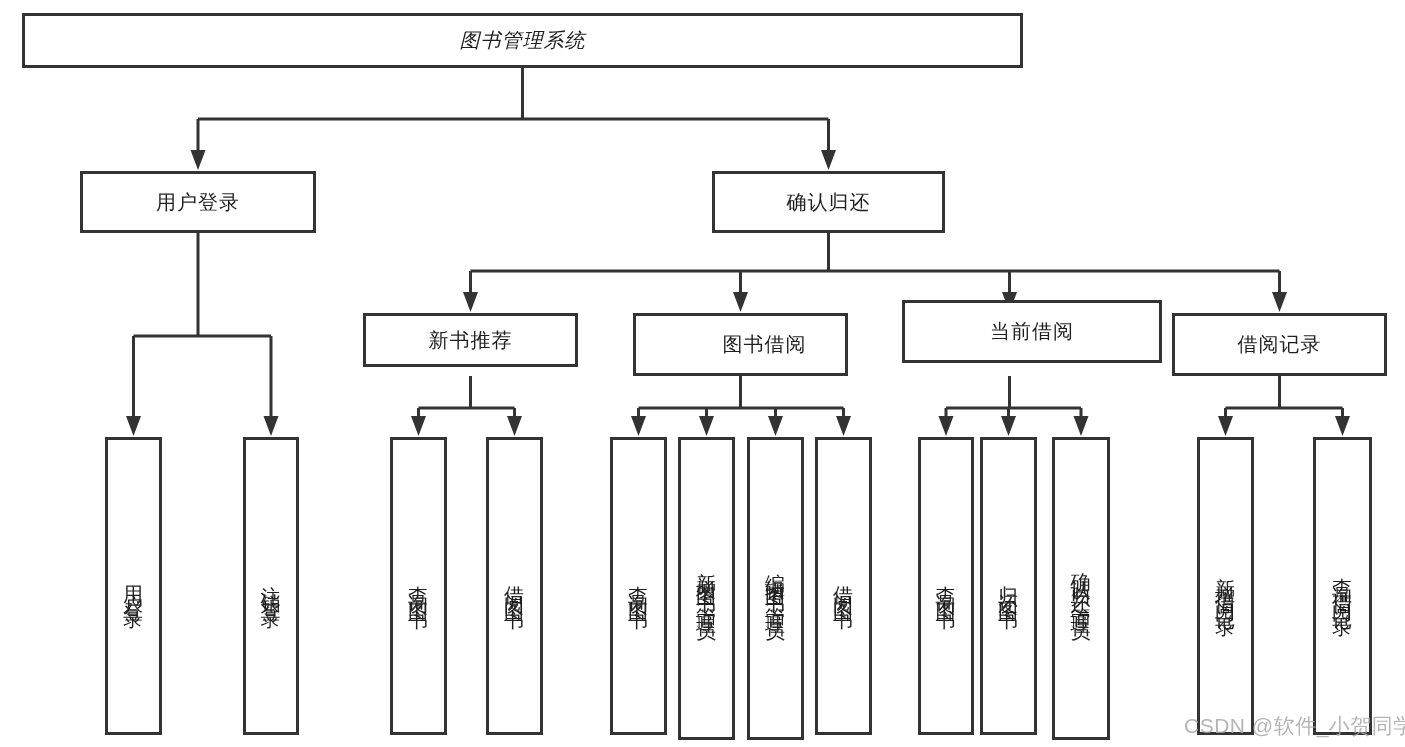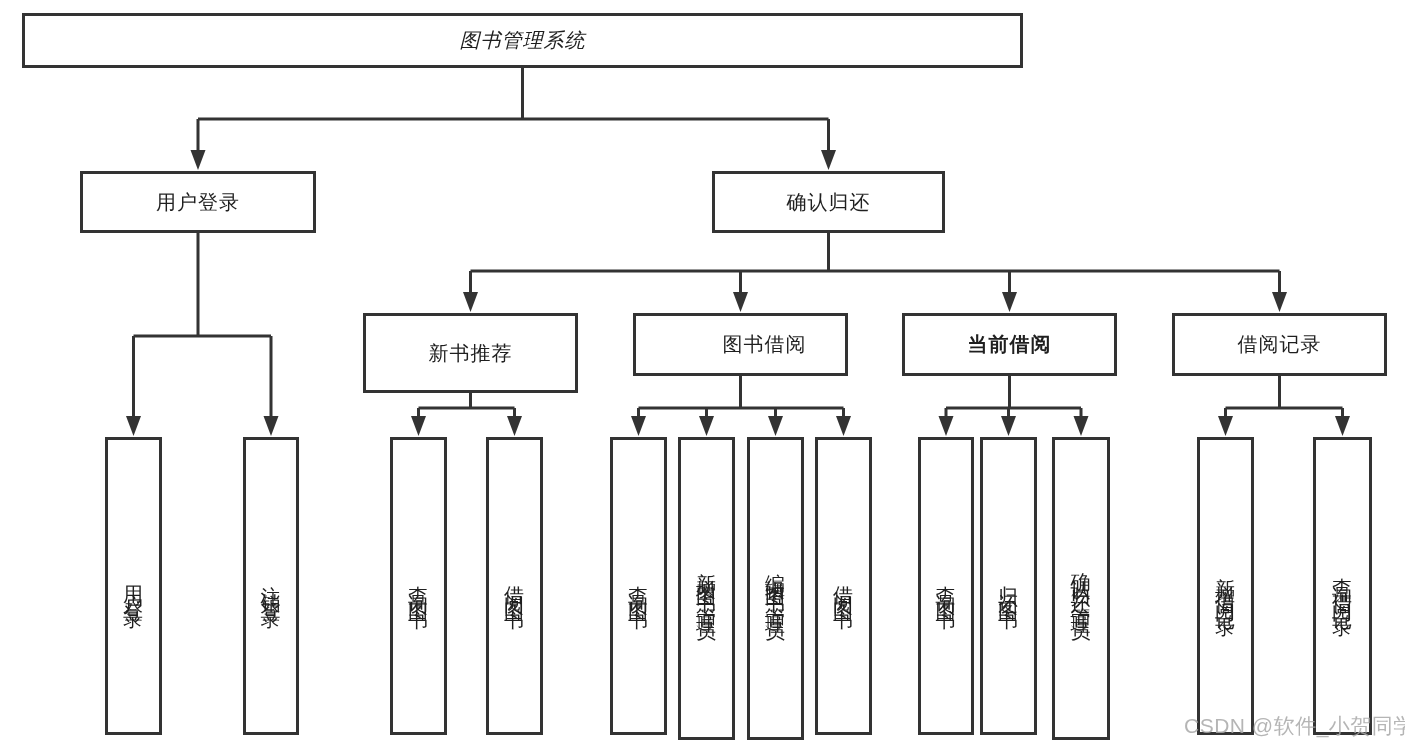--- a/index.html
+++ b/index.html
@@ -74,23 +74,23 @@
          M1073.5 416 L1088.5 416 L1081 436 Z
          M1218 416 L1233 416 L1225.5 436 Z
          M1335 416 L1350 416 L1342.5 436 Z" fill="#333333" stroke="none"></path>
   </svg>
 
   <div class="node hbox" style="left:22px; top:13px; width:1001px; height:55px;font-style:italic;">图书管理系统</div>
 
   <div class="node hbox" style="left:80px; top:171px; width:236px; height:62px;">用户登录</div>
   <div class="node hbox" style="left:712px; top:171px; width:233px; height:62px;">确认归还</div>
 
-  <div class="node hbox" style="left:363px; top:313px; width:215px; height:80px;text-align:center;">新书推荐</div>
+  <div class="node hbox" style="left:363px; top:313px; width:215px; height:54px;text-align:center;">新书推荐</div>
   <div class="node hbox" style="left:633px; top:313px; width:215px; height:63px;padding-left:48px;">图书借阅</div>
-  <div class="node hbox" style="left:902px; top:313px; width:215px; height:63px;font-weight:bold;">当前借阅</div>
+  <div class="node hbox" style="left:902px; top:300px; width:260px; height:63px;">当前借阅</div>
   <div class="node hbox" style="left:1172px; top:313px; width:215px; height:63px;">借阅记录</div>
 
   <div class="node vbox" style="left:105px; top:437px; width:57px; height:298px;">
     <span class="vtext">用户登录</span>
   </div>
   <div class="node vbox" style="left:243px; top:437px; width:56px; height:298px;">
     <span class="vtext">注销登录</span>
   </div>
 
   <div class="node vbox" style="left:390px; top:437px; width:57px; height:298px;">

